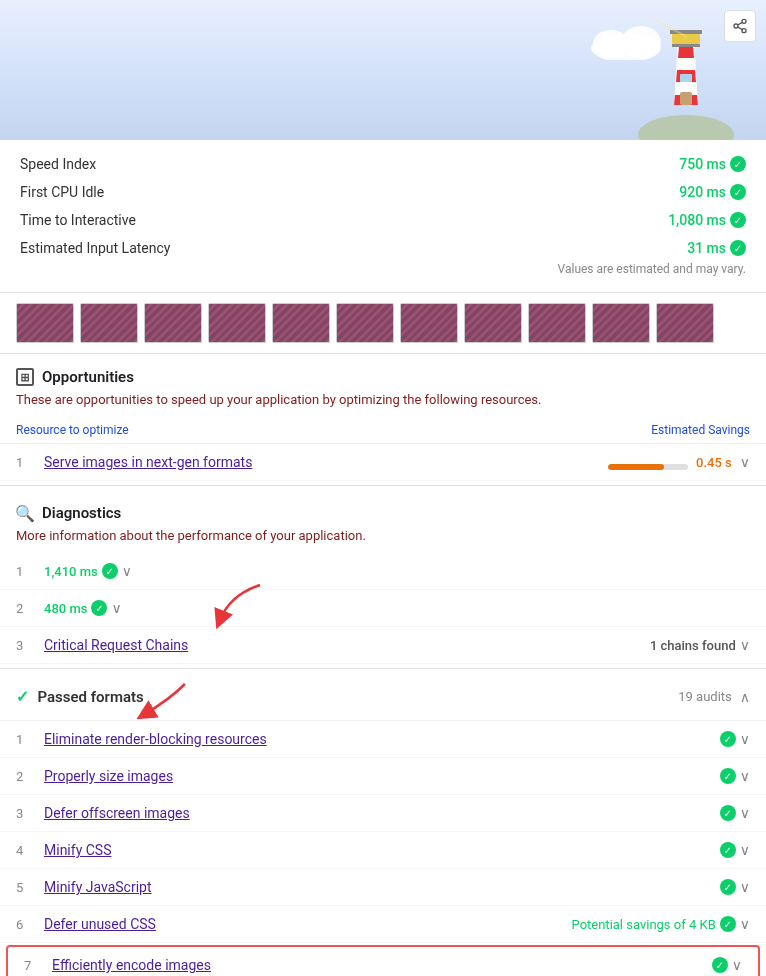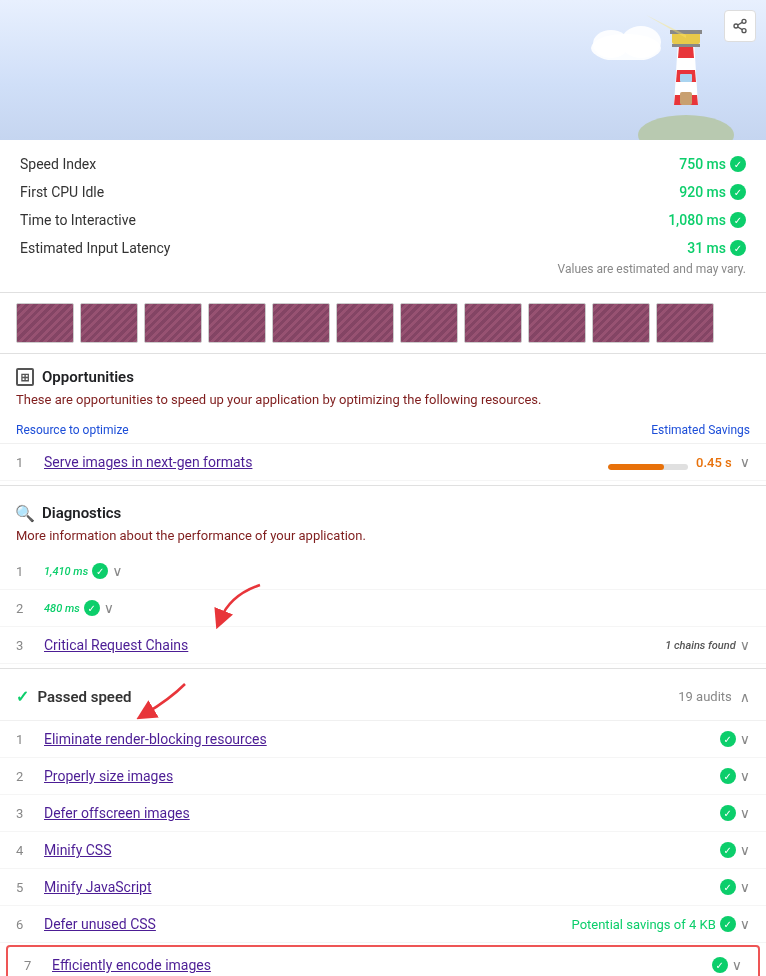--- a/index.html
+++ b/index.html
@@ -178,23 +178,22 @@
       flex: 1;
       font-size: 14px;
       color: #202124;
     }
     .audit-label.link {
       color: #4c1d95;
       text-decoration: underline;
     }
     .audit-value {
       color: #0cce6b;
-      font-size: 11px;
+      font-size: 13px;
       font-weight: 500;
-      font-style: italic;
     }
     .audit-value.chains {
       color: #555;
     }
     .audit-meta {
       display: flex;
       align-items: center;
       gap: 4px;
     }
     .chevron-down {
@@ -443,21 +442,21 @@
 
       <svg width="60" height="45" viewBox="0 0 60 45" style="position:absolute;left:130px;margin-top:10px;pointer-events:none;">
         <path d="M 55 5 Q 40 20 15 35" stroke="#e8353a" stroke-width="2.5" fill="none" marker-end="url(#arrowhead2)"></path>
         <defs>
           <marker id="arrowhead2" markerWidth="8" markerHeight="8" refX="4" refY="4" orient="auto">
             <path d="M 0 0 L 8 4 L 0 8 Z" fill="#e8353a"></path>
           </marker>
         </defs>
       </svg>
       <span class="check-icon">✓</span>
-      <span class="passed-title">Passed speed</span>
+      <span class="passed-title">Passed formats</span>
       <span class="audits-count">19 audits</span>
       <span class="chevron-up">∧</span>
     </div>
 
     <div class="audit-item">
       <span class="audit-num">1</span>
       <span class="audit-label link">Eliminate render-blocking resources</span>
       <div class="audit-meta">
         <span class="check-circle">✓</span>
         <span class="chevron-down">∨</span>

